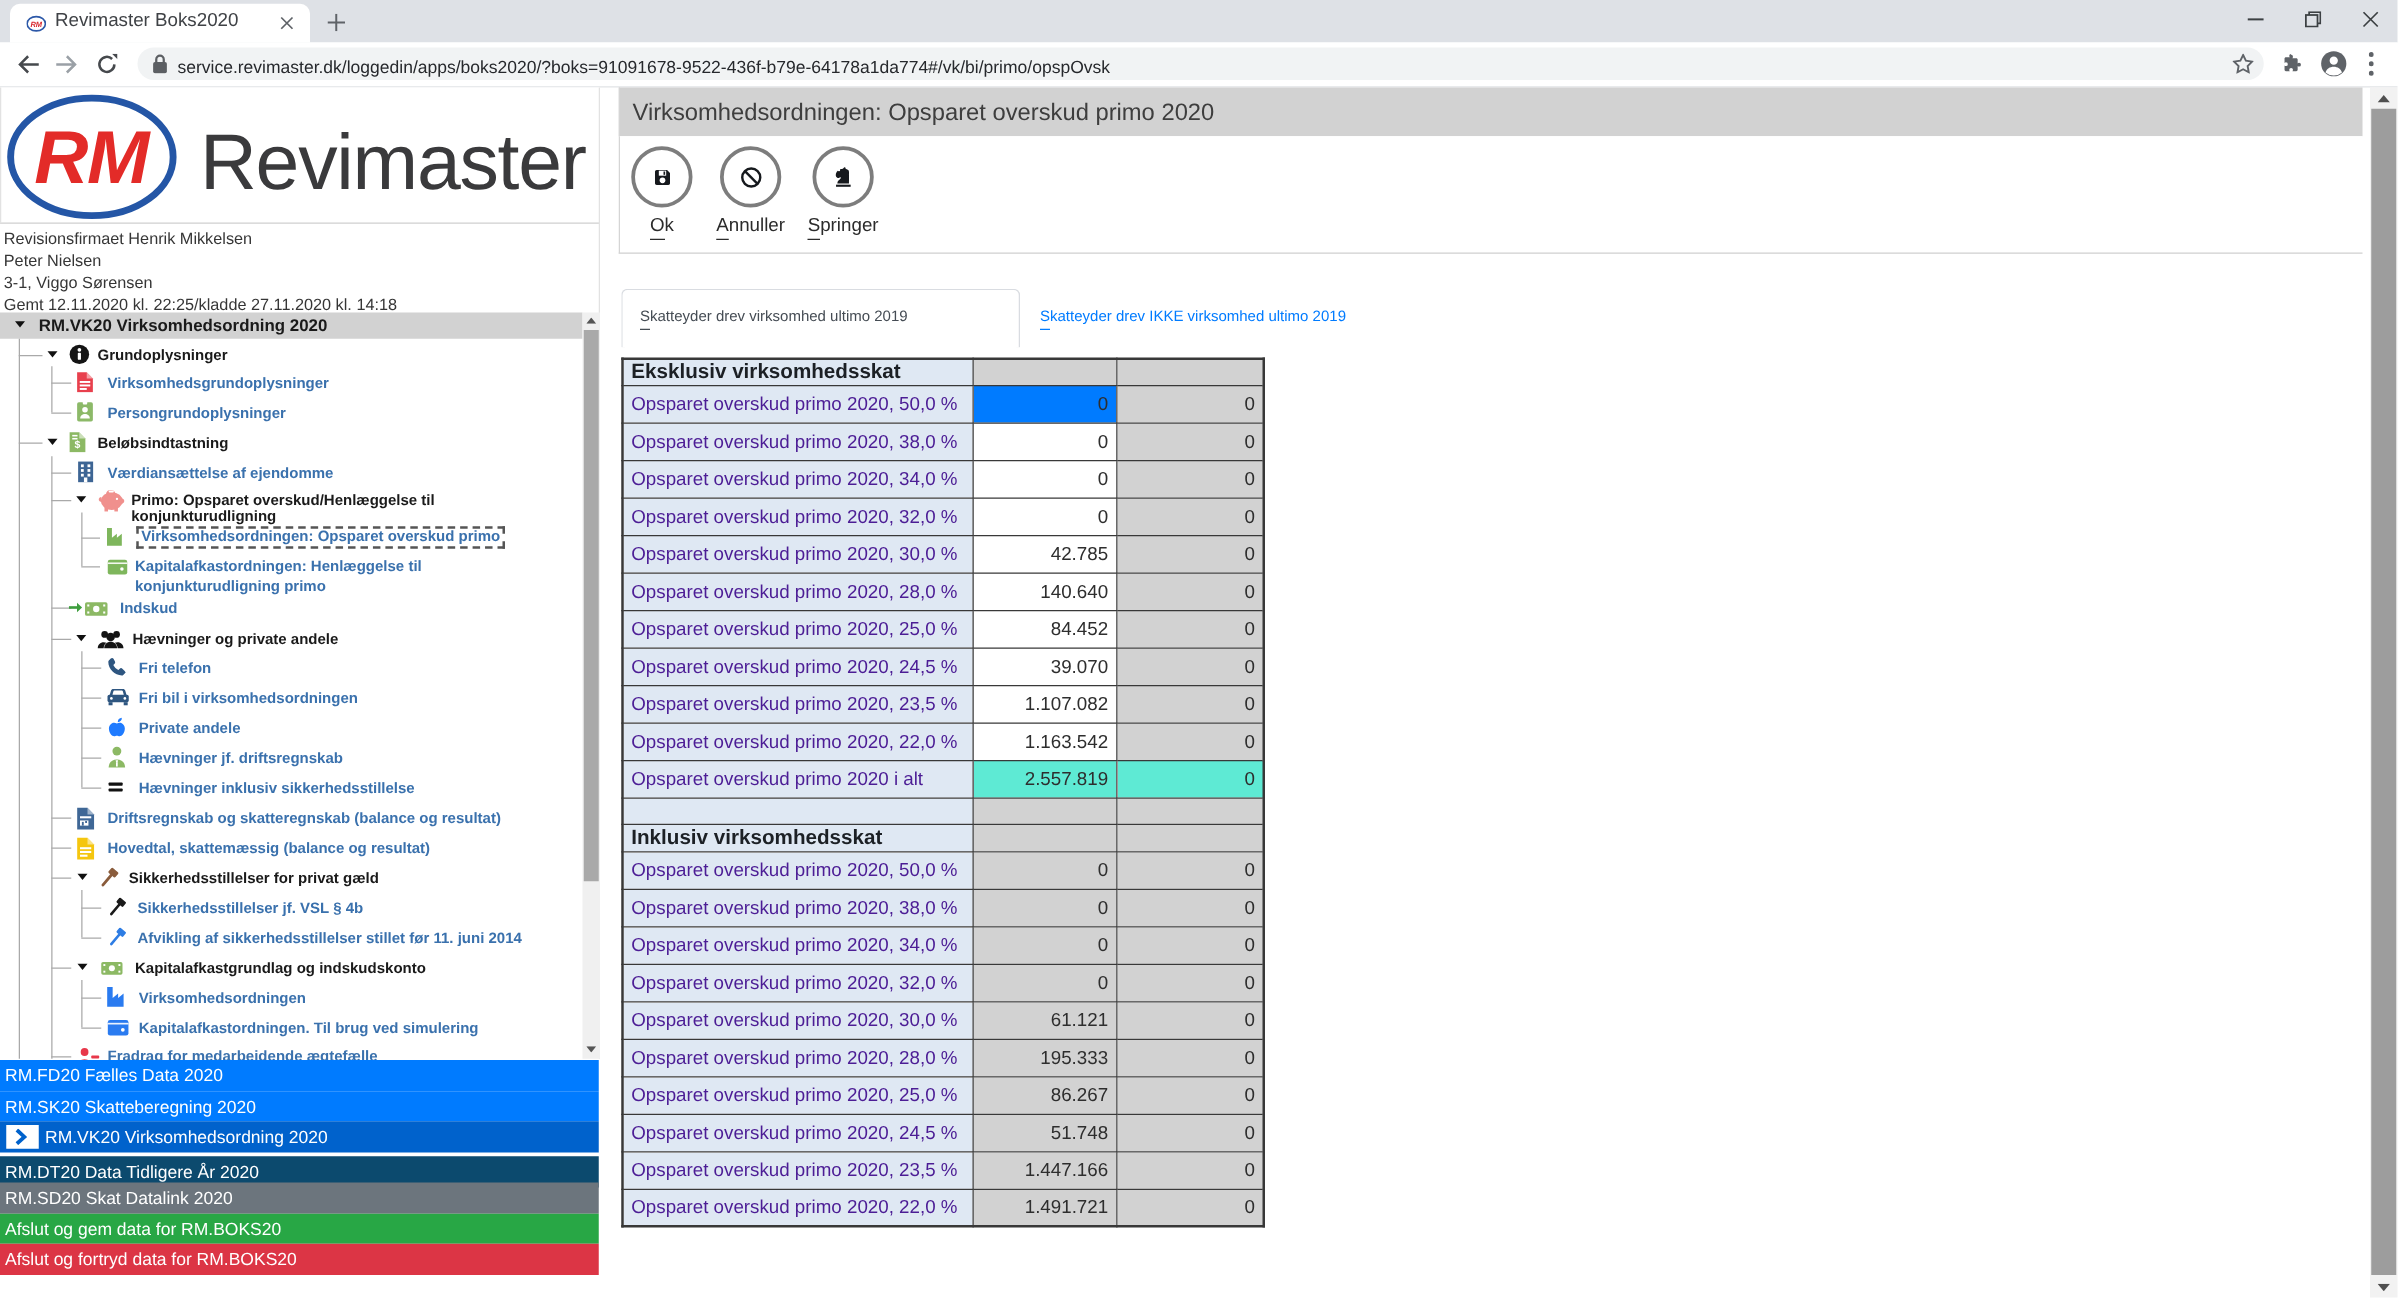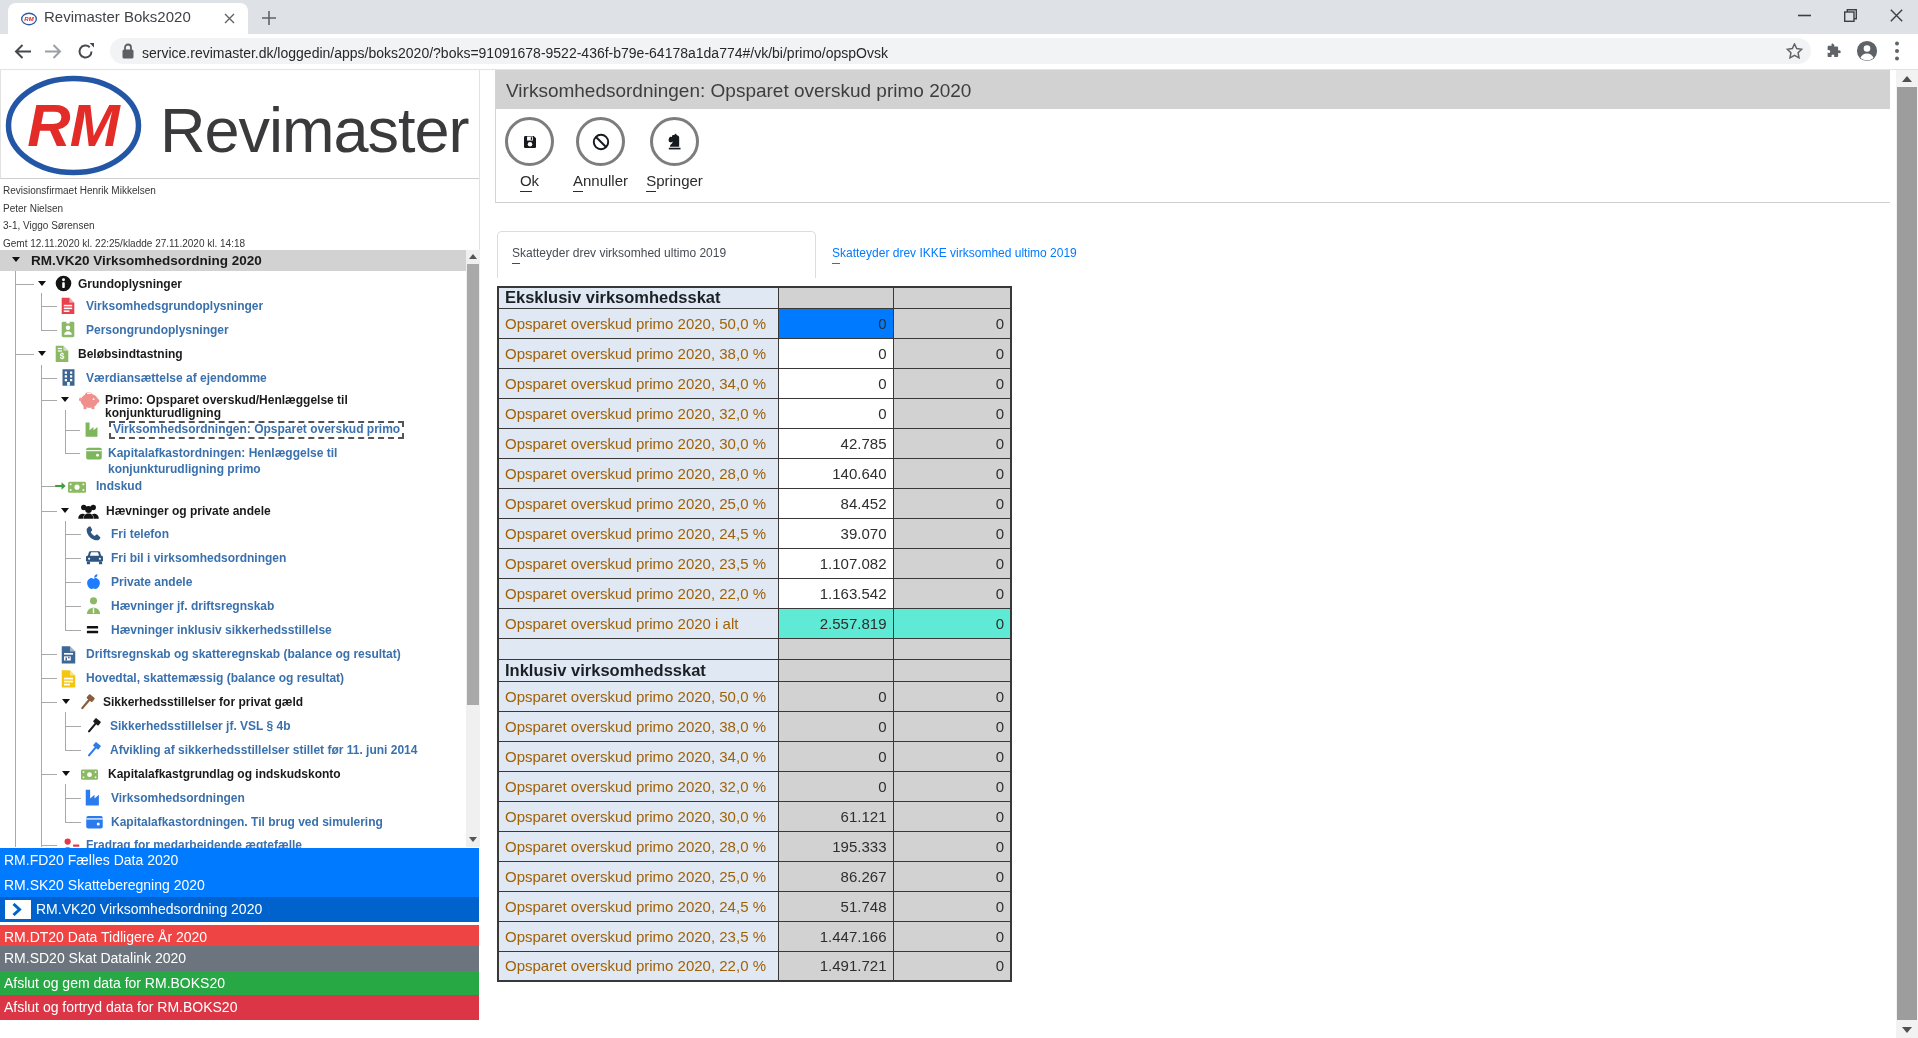--- a/index.html
+++ b/index.html
@@ -6,40 +6,40 @@
  font-family:"Liberation Sans",sans-serif;}
 .a{position:absolute}
 .nw{white-space:nowrap}
 #tabstrip{left:0;top:0;width:1918px;height:34px;background:#dee1e6}
 #tab{left:8px;top:3px;width:240px;height:31px;background:#fff;border-radius:8px 8px 0 0}
 #tabtitle{left:44px;top:8px;font-size:15px;color:#3f4246}
 #addr{left:0;top:34px;width:1918px;height:36px;background:#fff;border-bottom:1px solid #e1e3e6}
 #pill{left:110px;top:38px;width:1701px;height:26px;border-radius:13px;background:#f1f3f4}
 #url{left:142px;top:45px;font-size:14px;color:#26282c}
 #logobox{left:0;top:70px;width:480px;height:109px;background:#fff;border-left:1px solid #e2e2e2;border-bottom:1px solid #cfcfcf}
-#sbinfo{left:3px;top:182px;font-size:10px;color:#363636;line-height:17.5px}
+#sbinfo{left:3px;top:182px;font-size:13px;color:#363636;line-height:17.5px}
 .trow{height:24px;line-height:24px;font-weight:bold;font-size:12px;white-space:nowrap}
 .tb{color:#1a1a1a}
 .tl{color:#3a71ad}
 .tline{background:#a9a9a9}
 .exp{width:0;height:0;border-left:4.5px solid transparent;border-right:4.5px solid transparent;border-top:5.5px solid #111}
 .ic{display:block}
 .srow{left:0;width:479px;height:24.5px;color:#fff;font-size:14px;line-height:24.5px;padding-left:4px;white-space:nowrap}
 #titlebar{left:495px;top:70px;width:1395px;height:39px;background:#d2d2d2;border-left:1px solid #d5d5d5}
 #titletxt{left:506px;top:80px;font-size:19px;font-weight:normal;color:#3e3e3e}
 #btnpanel{left:495px;top:109px;width:1395px;height:94px;background:#fff;border-left:1px solid #d5d5d5;border-bottom:1px solid #cfcfcf}
 .cbtn{width:49px;height:49px;border:3.5px solid #7d7d7d;border-radius:50%;background:#fff}
 .blab{top:172px;font-size:15px;color:#2b2b2b;text-align:center}
 .blab u{text-decoration:none;border-bottom:1.5px solid #2b2b2b;padding-bottom:2px}
 #tabact{left:497px;top:231px;width:319px;height:47px;border:1px solid #d9dce1;border-bottom:none;border-radius:5px 5px 0 0;background:#fff}
 .ptab{font-size:12px}
 .ptab u{text-decoration:none;border-bottom:1.5px solid currentColor;padding-bottom:3px}
 table{border-collapse:collapse;table-layout:fixed}
 td{font-size:15px;overflow:hidden;white-space:nowrap;border:1px solid #383838}
-td.lbl{background:#dfe8f3;color:#a16207;padding-left:6px}
+td.lbl{background:#dfe8f3;color:#4c1d95;padding-left:6px}
 td.sec{background:#dfe8f3;color:#1c2025;font-weight:bold;font-size:16.5px;padding-left:6px}
 td.g{background:#d2d2d2}
 td.w{background:#fff}
 td.sel{background:#007bff;color:#fff}
 td.tot{background:#5eead4}
 td.num{text-align:right;padding-right:6px;color:#2e2e2e}
 td.hd{background:#dfe8f3;color:#3c434b;padding-left:5px;font-size:15.5px}
 </style></head><body>
 
 <svg width="0" height="0" style="position:absolute">
@@ -396,21 +396,21 @@
 <svg class="a" style="left:469px;top:837px" width="8" height="5" viewBox="0 0 8 5">
     <path d="M4 5 0 0h8z" fill="#555"></path>
   </svg>
 <div class="a srow" style="top:848px;background:#007bff">RM.FD20 Fælles Data 2020</div>
 <div class="a srow" style="top:872.5px;background:#007bff">RM.SK20 Skatteberegning 2020</div>
 <div class="a srow" style="top:897px;background:#0062cc;padding-left:36px">RM.VK20 Virksomhedsordning 2020</div>
 <div class="a" style="left:5px;top:899.5px;width:26px;height:19px;background:#fff"></div>
 <svg class="a" style="left:12px;top:902.5px" width="10" height="13" viewBox="0 0 10 13">
     <path d="M1.5 1l6 5.5-6 5.5" fill="none" stroke="#0062cc" stroke-width="3"></path>
   </svg>
-<div class="a srow" style="top:925px;background:#ef4444">RM.DT20 Data Tidligere År 2020</div>
+<div class="a srow" style="top:925px;background:#0c4a6e">RM.DT20 Data Tidligere År 2020</div>
 <div class="a srow" style="top:946px;background:#6c757d">RM.SD20 Skat Datalink 2020</div>
 <div class="a srow" style="top:970.5px;background:#28a745">Afslut og gem data for RM.BOKS20</div>
 <div class="a srow" style="top:995px;background:#dc3545">Afslut og fortryd data for RM.BOKS20</div>
 <div id="titlebar" class="a"></div>
 <div id="titletxt" class="a nw">Virksomhedsordningen: Opsparet overskud primo 2020</div>
 <div id="btnpanel" class="a"></div>
 <div class="a cbtn" style="left:505px;top:117px"></div>
 <div class="a blab nw" style="left:509.5px;width:40px"><u>O</u>k</div>
 <div class="a cbtn" style="left:576px;top:117px"></div>
 <div class="a blab nw" style="left:560.5px;width:80px"><u>A</u>nnuller</div>

